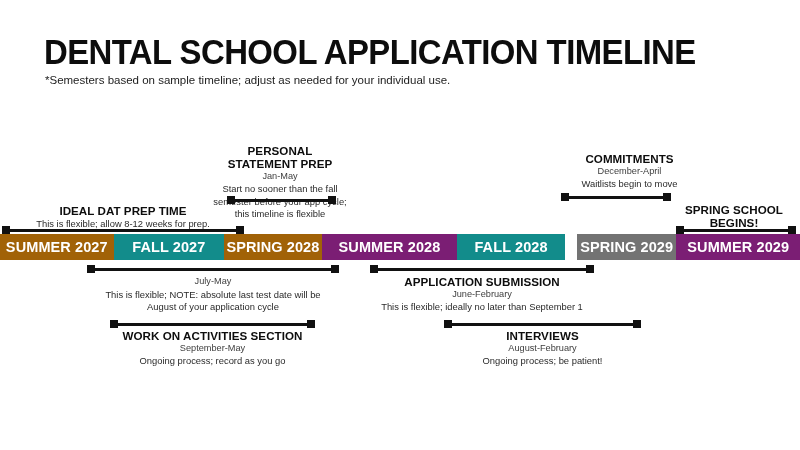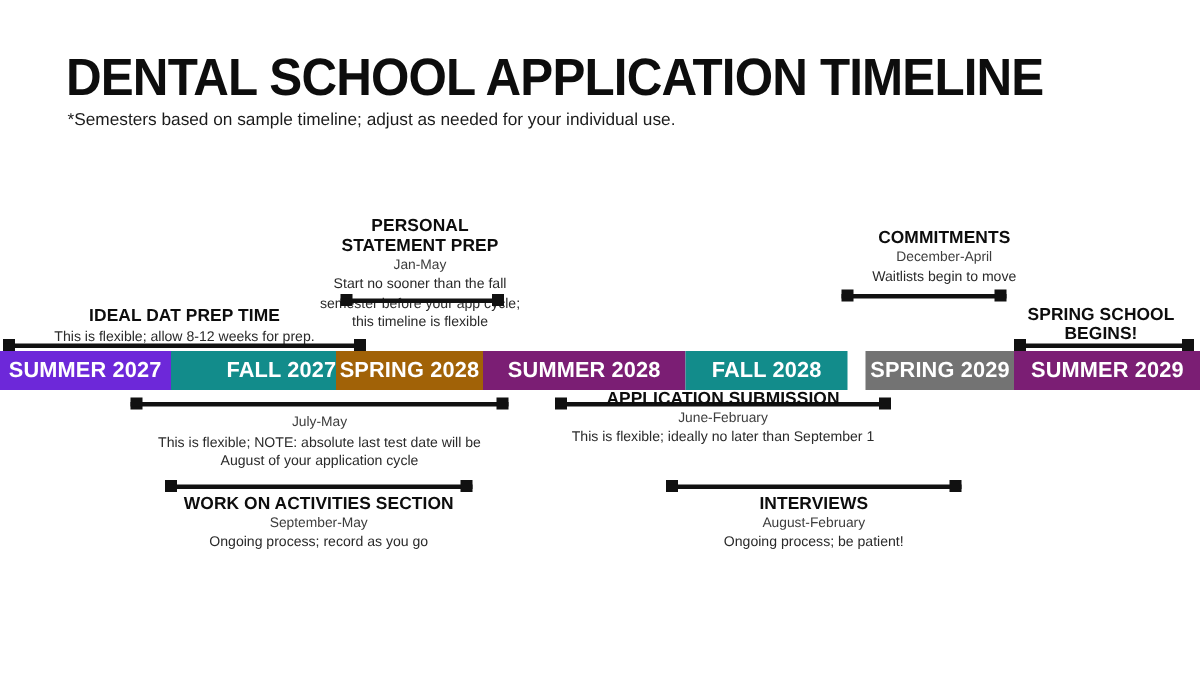--- a/index.html
+++ b/index.html
@@ -162,24 +162,24 @@
     <div class="a-title">SPRING SCHOOL
 BEGINS!</div>
   </div>
   <div class="bracket" style="left:676px; top:226px; width:120px;">
     <div class="cap left"></div>
     <div class="bar"></div>
     <div class="cap right"></div>
   </div>
 
   <div class="timeline-bar">
-    <div class="seg" style="width:114px; background:#6d28d9;">
+    <div class="seg" style="width:114px; background:#a16207;">
       <span>SUMMER 2027</span>
     </div>
-    <div class="seg" style="width:111px; background:#128C8B;justify-content:flex-end;">
+    <div class="seg" style="width:111px; background:#128C8B;">
       <span>FALL 2027</span>
     </div>
     <div class="seg" style="width:98px; background:#a16207;">
       <span>SPRING 2028</span>
     </div>
     <div class="seg" style="width:136px; background:#7B1E74;">
       <span>SUMMER 2028</span>
     </div>
     <div class="seg" style="width:108px; background:#128C8B;">
       <span>FALL 2028</span>
@@ -201,21 +201,21 @@
     <div class="a-dates">July-May</div>
     <div class="a-desc">This is flexible; NOTE: absolute last test date will be
 August of your application cycle</div>
   </div>
 
   <div class="bracket" style="left:370px; top:265px; width:224px;">
     <div class="cap left"></div>
     <div class="bar"></div>
     <div class="cap right"></div>
   </div>
-  <div class="anno" style="left:362px; top:259px; width:240px;">
+  <div class="anno" style="left:362px; top:275px; width:240px;">
     <div class="a-title">APPLICATION SUBMISSION</div>
     <div class="a-dates">June-February</div>
     <div class="a-desc">This is flexible; ideally no later than September 1</div>
   </div>
 
   <div class="bracket" style="left:110px; top:320px; width:205px;">
     <div class="cap left"></div>
     <div class="bar"></div>
     <div class="cap right"></div>
   </div>

